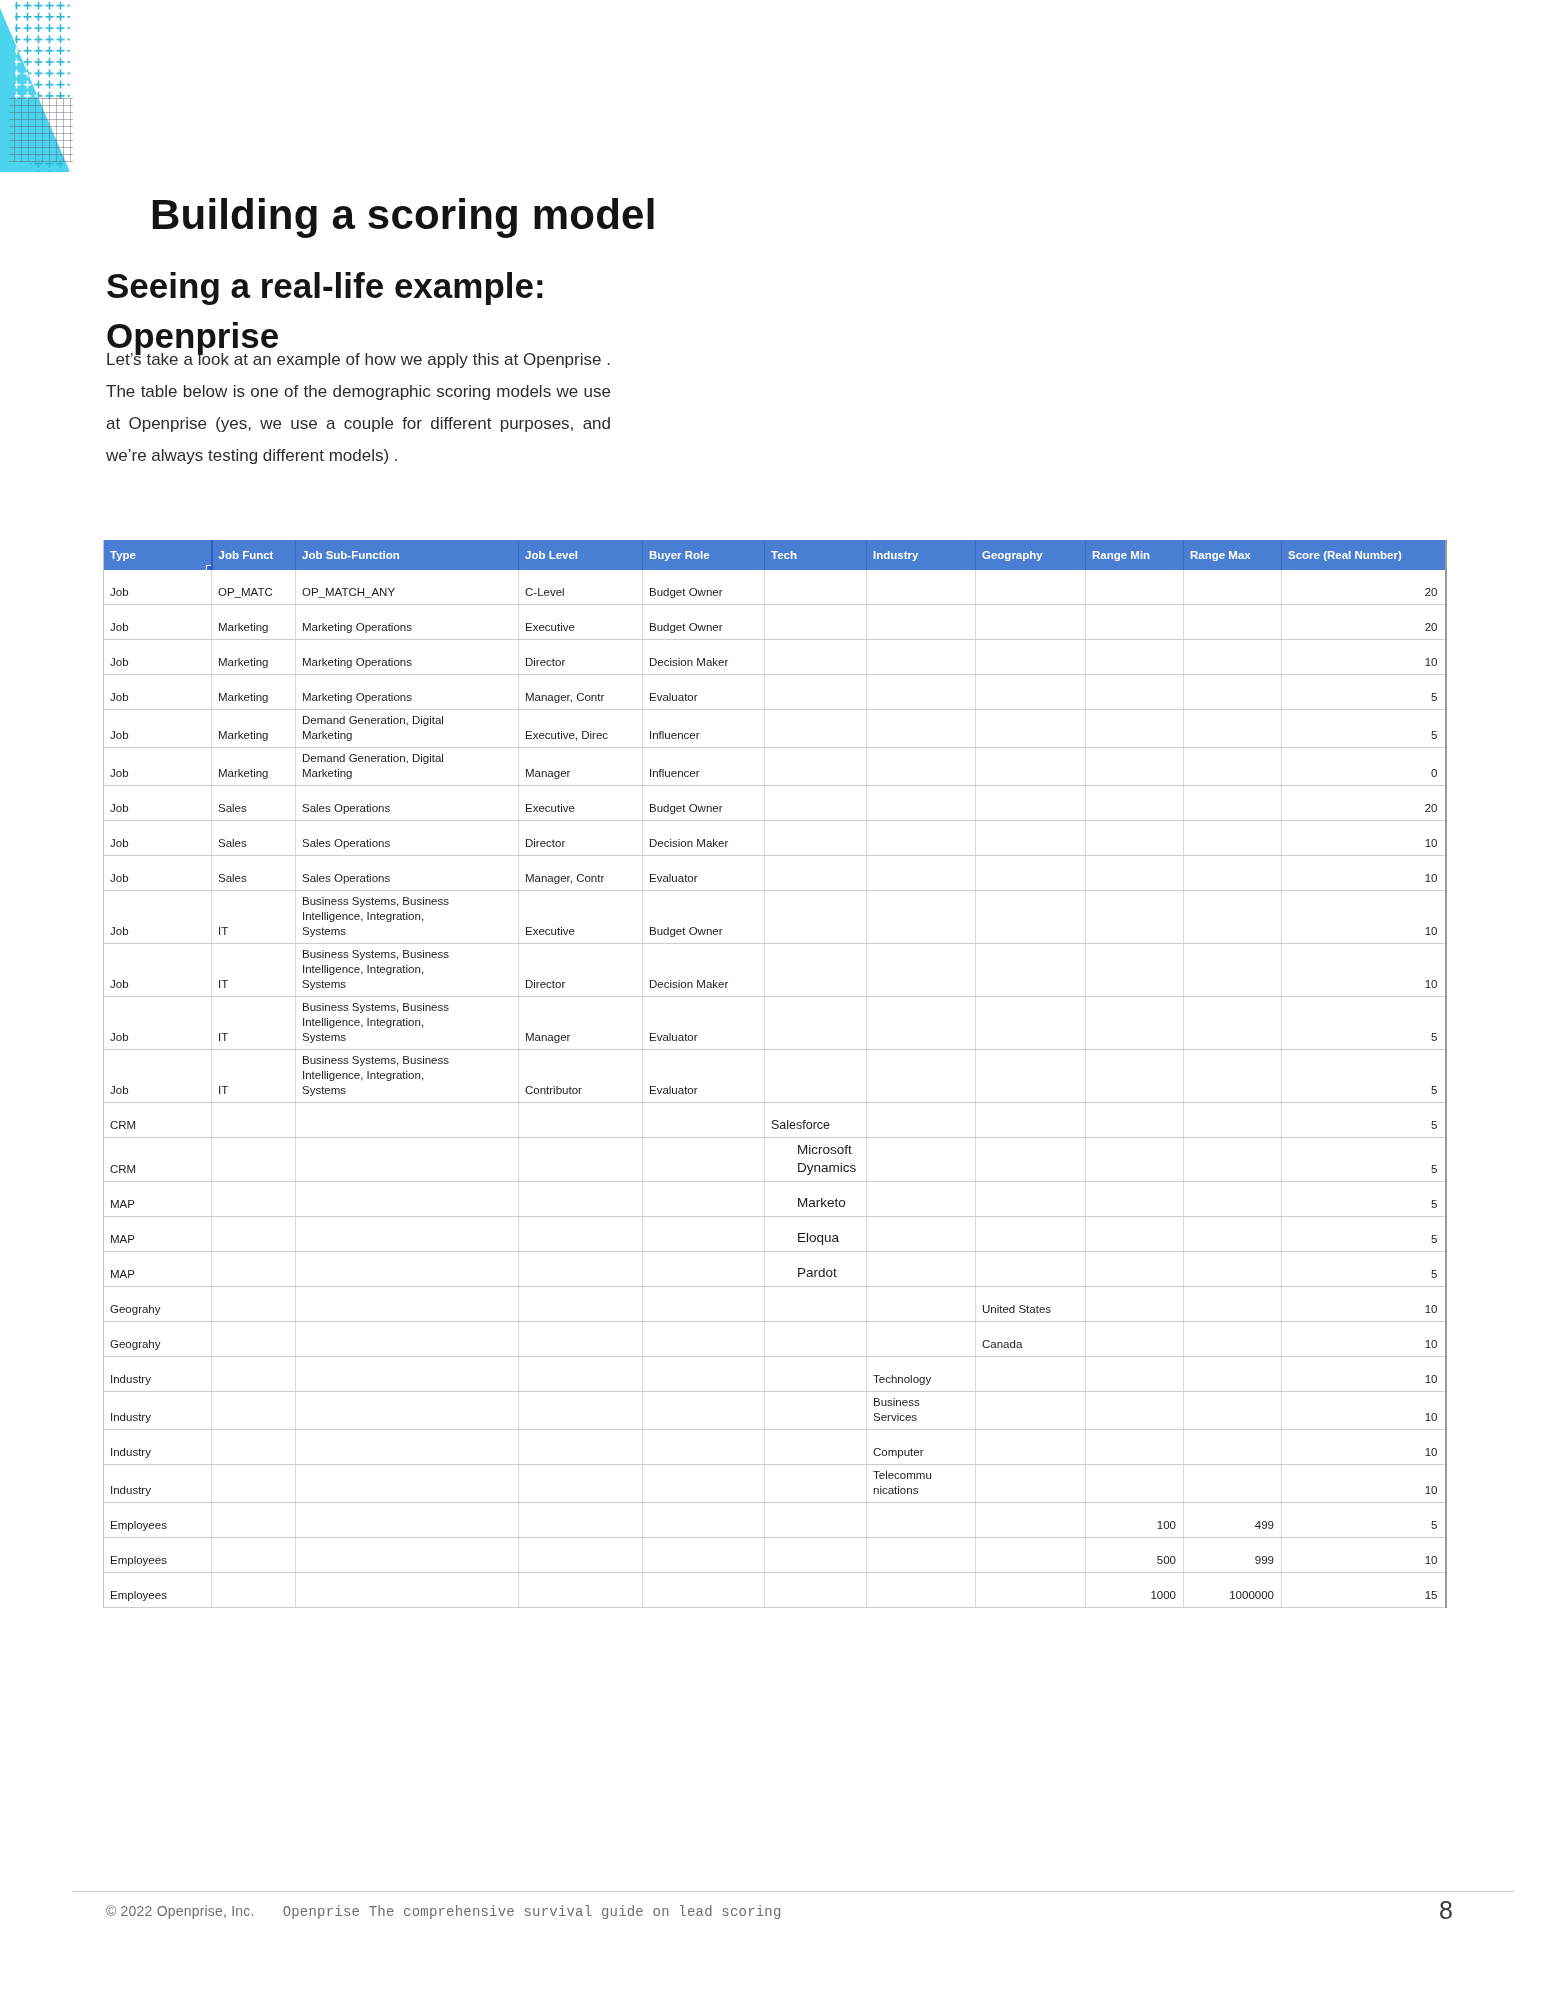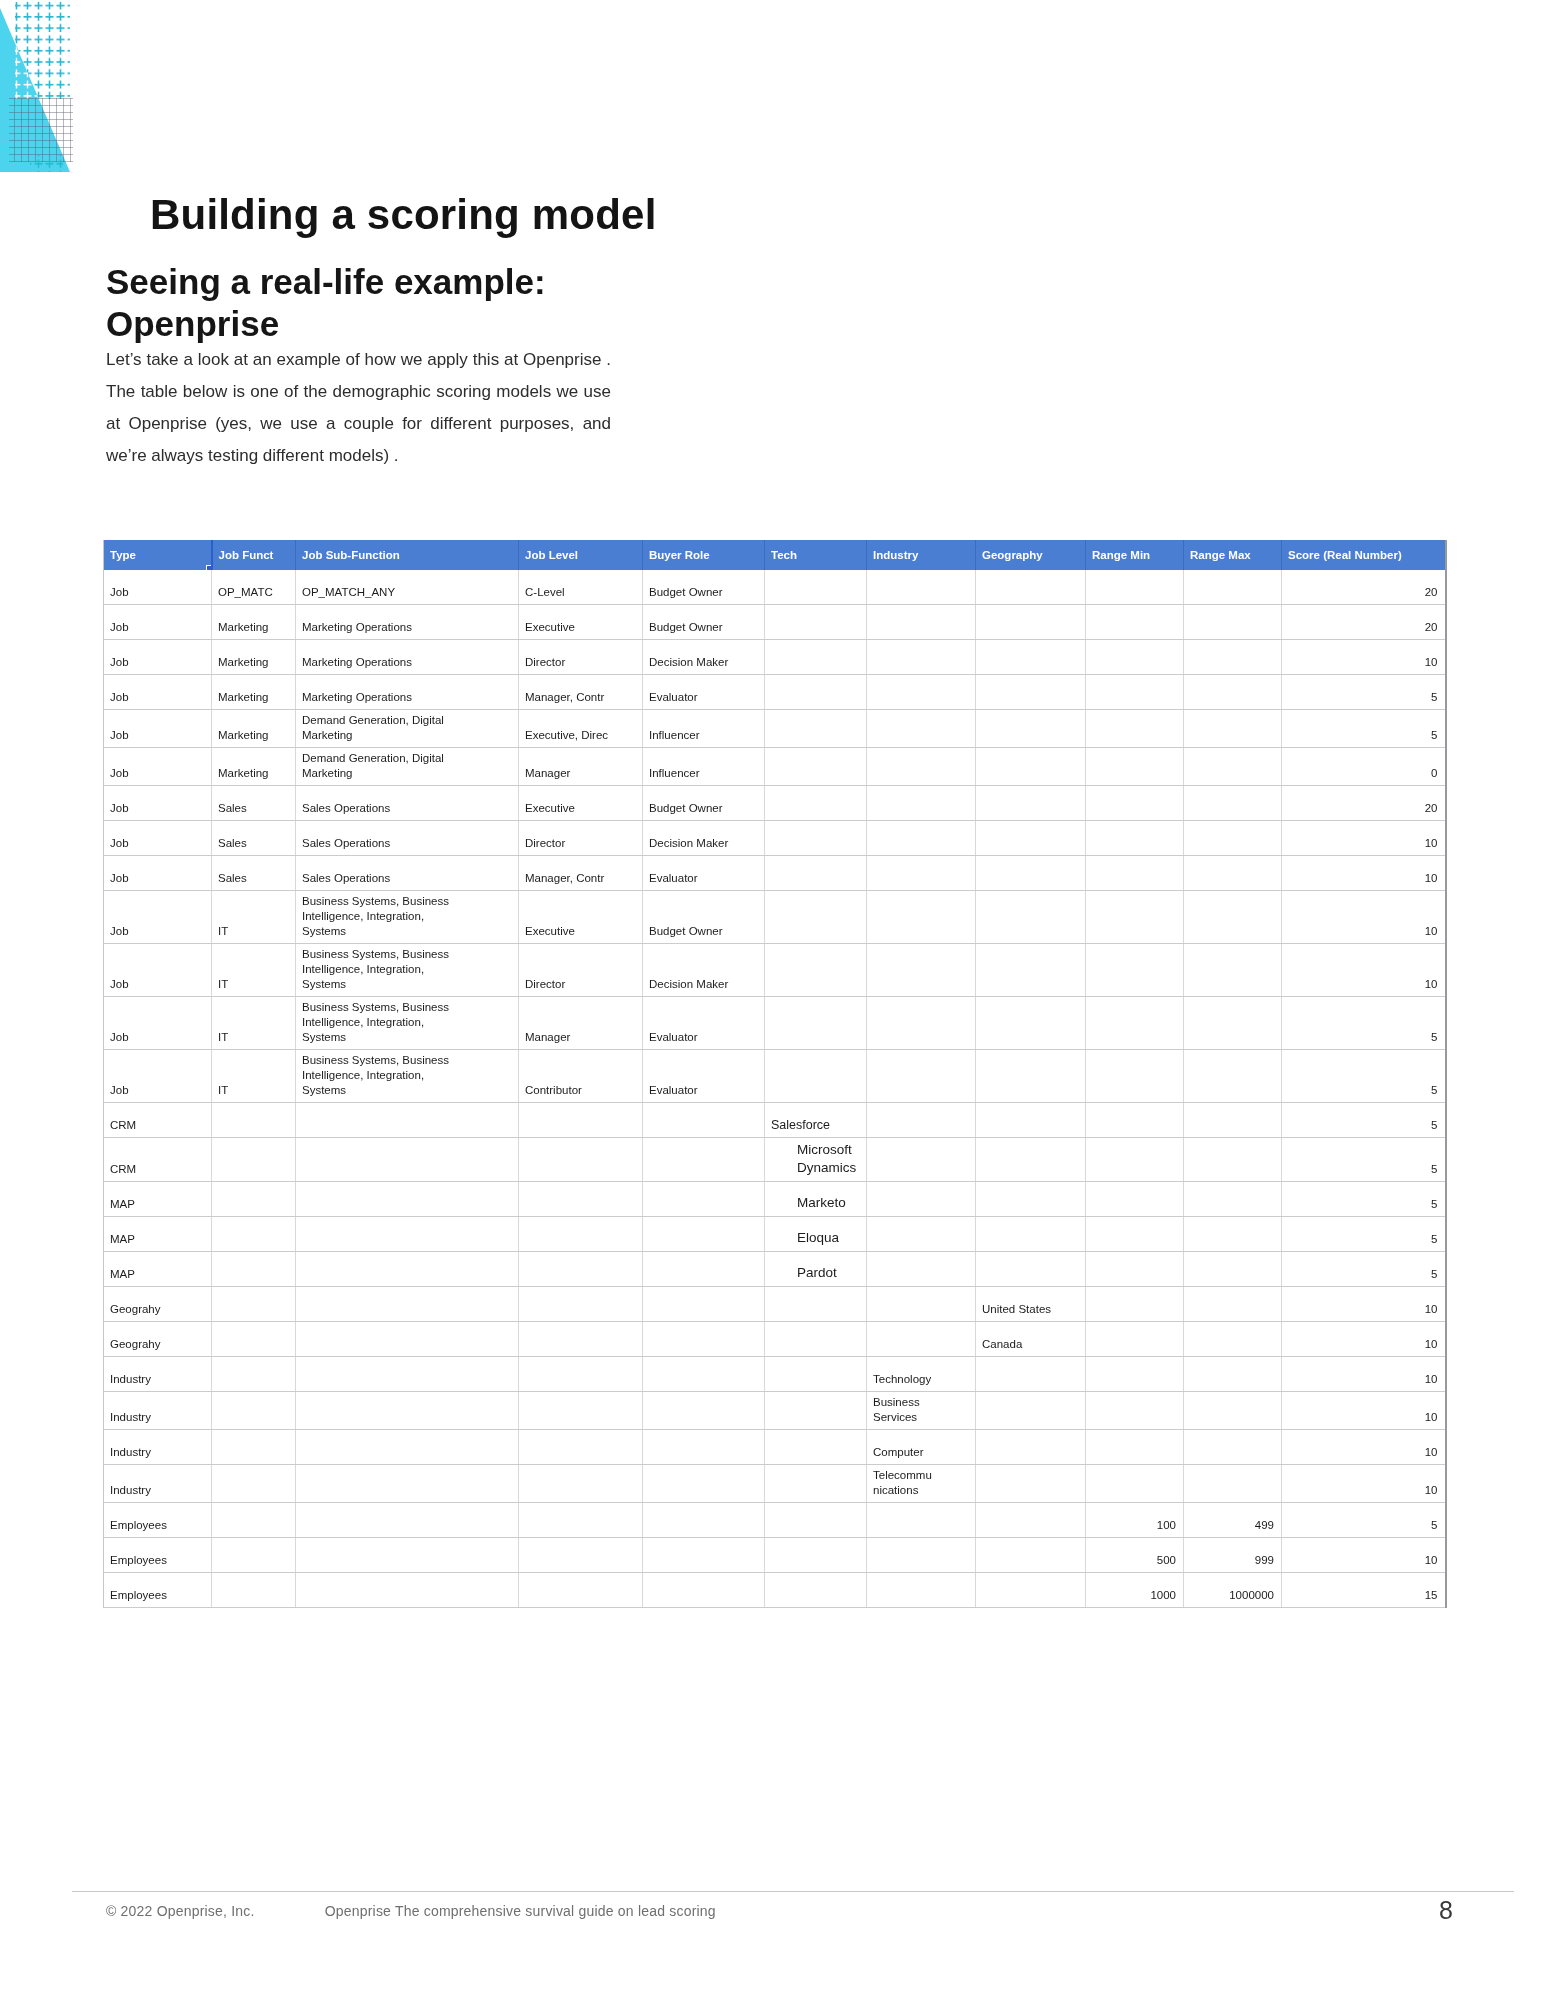--- a/index.html
+++ b/index.html
@@ -9,21 +9,21 @@
   }
   
   .decor{position:absolute;left:0;top:0;width:86px;height:180px;}
   
   .title{
     position:absolute;left:106px;top:163px;width:700px;
     font-size:42px;font-weight:700;letter-spacing:.2px;color:#141414;line-height:48px;margin-left:44px;
   }
   .subtitle{
     position:absolute;left:106px;top:232px;width:500px;
-    font-size:35px;font-weight:600;color:#161616;line-height:42px;
+    font-size:35px;font-weight:600;color:#161616;line-height:50px;
   }
   .intro{
     position:absolute;left:106px;top:327px;width:505px;
     font-size:17px;line-height:32px;color:#2d2d2d;text-align:justify;
   }
   
   .sheet{
     position:absolute;left:103px;top:540px;width:1342px;
     border-collapse:collapse;table-layout:fixed;
     font-size:11.5px;color:#1c1c1c;
@@ -51,21 +51,21 @@
   .sheet td .wrapnarrow{max-width:152px;display:block;}
   .sheet td .wrapind{max-width:64px;display:block;overflow-wrap:break-word;word-break:break-word;}
   .sheet td.clip{white-space:nowrap;margin-left:36px;}
   .sheet td.techlg{font-size:13.5px;line-height:18px;padding-left:32px;}
   .sheet td.techmd{font-size:12.5px;line-height:16px;margin-top:48px;}
   
   .footer-rule{position:absolute;left:72px;right:31px;top:1891px;border-top:1.5px solid #c9c9c9;}
   .footer-left{
     position:absolute;left:106px;top:1903px;font-size:14px;color:#6f6f6f;letter-spacing:.2px;
   }
-  .footer-left .doc{margin-left:66px;}
+  .footer-left .doc{margin-left:24px;font-family:Liberation Mono, monospace;}
   .page-num{
     position:absolute;right:92px;top:1896px;font-size:25px;color:#3a3a3a;font-weight:400;
   }
 </style>
 </head>
 <body>
 
 <svg class="decor" viewBox="0 0 86 180" aria-hidden="true">
   <defs>
     <pattern id="plusTeal" width="11" height="11.3" patternUnits="userSpaceOnUse">

